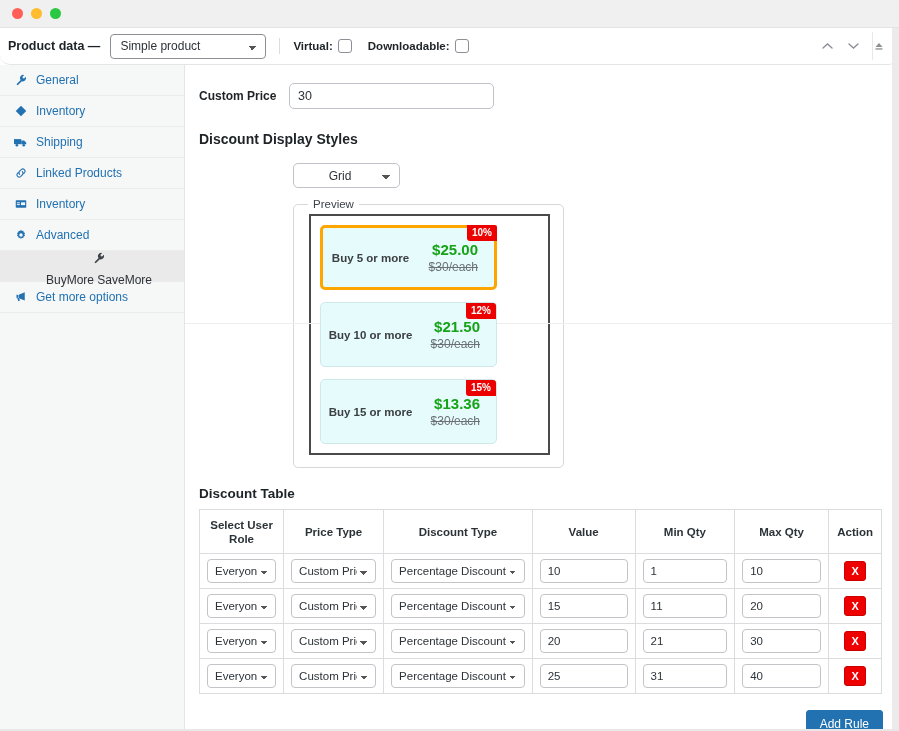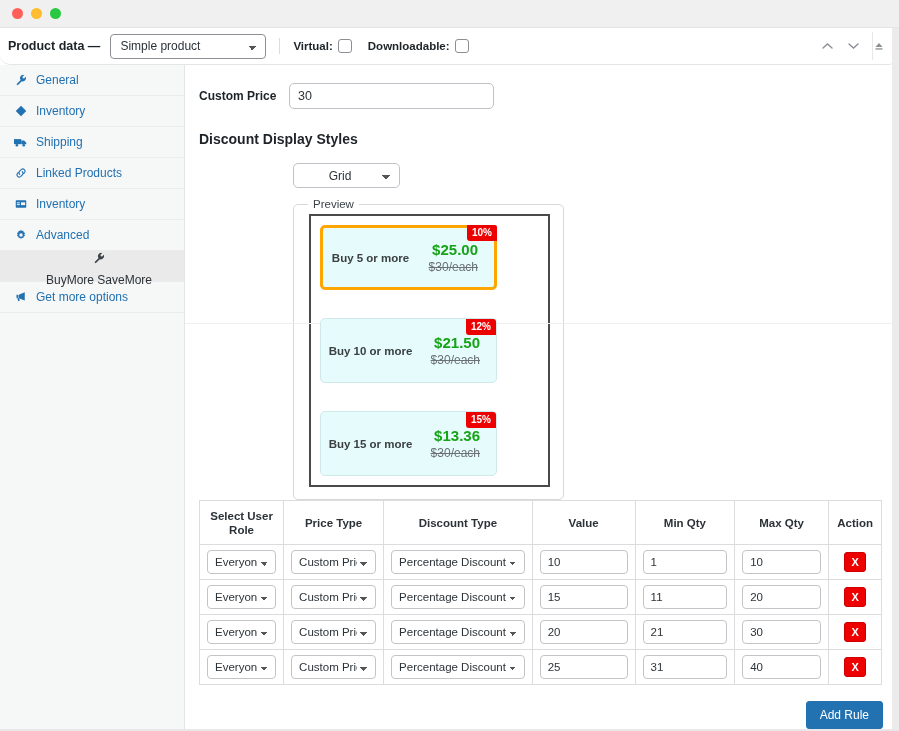--- a/index.html
+++ b/index.html
@@ -227,21 +227,21 @@
 
   .tier {
     position: relative;
     background: #e6fbfc;
     border: 1px solid #cfe9ea;
     border-radius: 5px;
     height: 65px;
     width: 177px;
     display: flex;
     align-items: center;
-    margin-bottom: 28px;
+    margin-bottom: 12px;
     overflow: visible;
   }
   .tier:last-child { margin-bottom: 0; }
   .tier.highlight {
     border: 3px solid #ffa500;
     background: #e6fbfc;
   }
   .tier .t-left {
     flex: 1;
     text-align: center;
@@ -578,20 +578,21 @@
             <div class="t-left">Buy 15 or more</div>
             <div class="t-right">
               <div class="t-price">$13.36</div>
               <div class="t-orig">$30/each</div>
             </div>
           </div>
 
         </div>
       </fieldset>
 
+      <div class="table-title">Discount Table</div>
 
       <table class="dtable">
         <thead>
           <tr>
             <th class="col-role">Select User Role</th>
             <th class="col-ptype">Price Type</th>
             <th class="col-dtype">Discount Type</th>
             <th class="col-value">Value</th>
             <th class="col-min">Min Qty</th>
             <th class="col-max">Max Qty</th>

